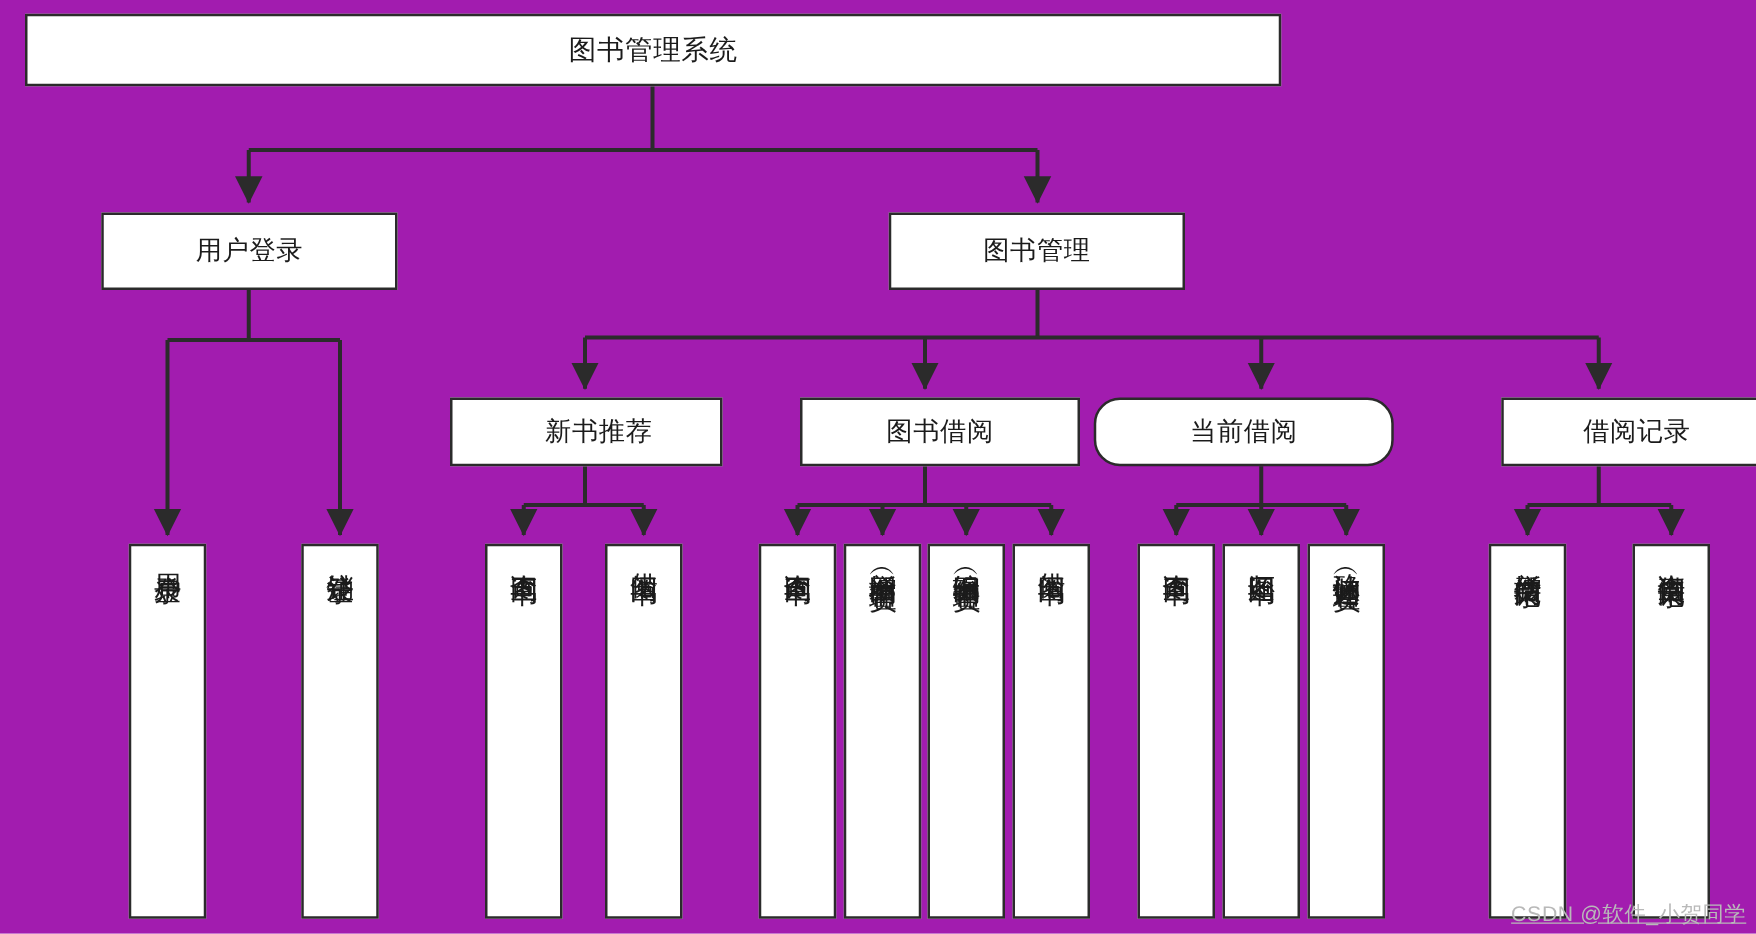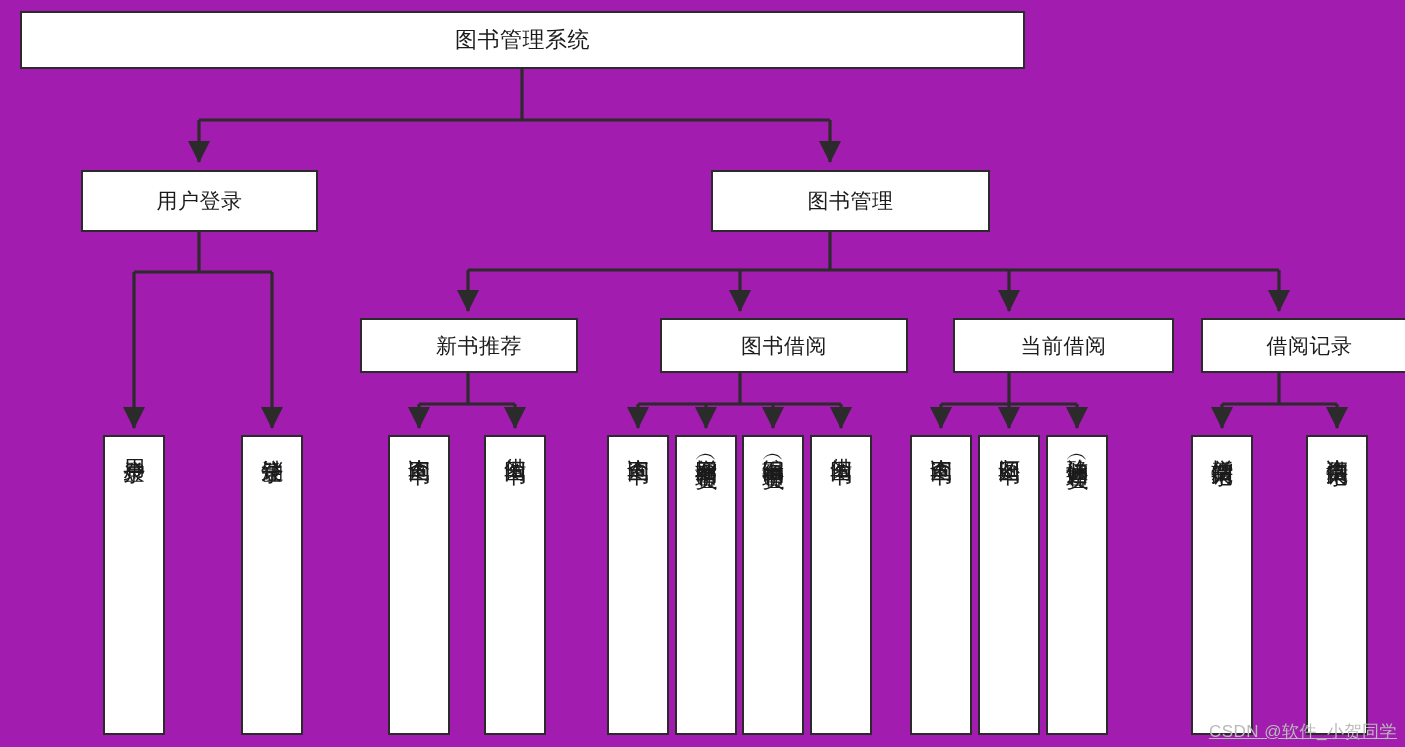--- a/index.html
+++ b/index.html
@@ -136,33 +136,33 @@
   </svg>
 
   <div class="node h h-title" style="left:20px; top:11px; width:1005px; height:58px;">
     <span class="node-label">图书管理系统</span>
   </div>
 
   <div class="node h" style="left:81px; top:170px; width:237px; height:62px;">
     <span class="node-label">用户登录</span>
   </div>
 
-  <div class="node h" style="left:711px; top:170px; width:279px; height:62px;">
+  <div class="node h" style="left:711px; top:170px; width:237px; height:62px;">
     <span class="node-label">图书管理</span>
   </div>
 
   <div class="node h" style="left:360px; top:318px; width:218px; height:55px;padding-left:20px;">
     <span class="node-label">新书推荐</span>
   </div>
 
-  <div class="node h" style="left:660px; top:318px; width:248px; height:55px;">
+  <div class="node h" style="left:640px; top:318px; width:224px; height:55px;">
     <span class="node-label">图书借阅</span>
   </div>
 
-  <div class="node h" style="left:953px; top:318px; width:221px; height:55px;">
+  <div class="node h" style="left:875px; top:318px; width:240px; height:55px;border-radius:21px;">
     <span class="node-label">当前借阅</span>
   </div>
 
   <div class="node h" style="left:1201px; top:318px; width:217px; height:55px;">
     <span class="node-label">借阅记录</span>
   </div>
 
   <div class="node v" style="left:103px; top:435px; width:62px; height:300px;">
     <span class="node-label">用户登录</span>
   </div>

